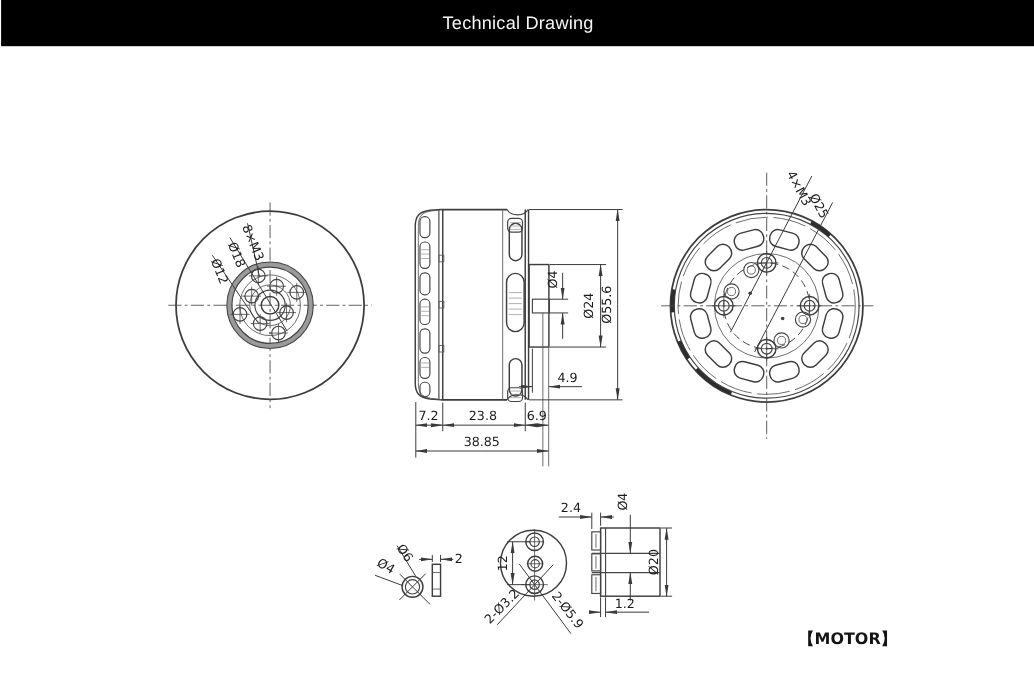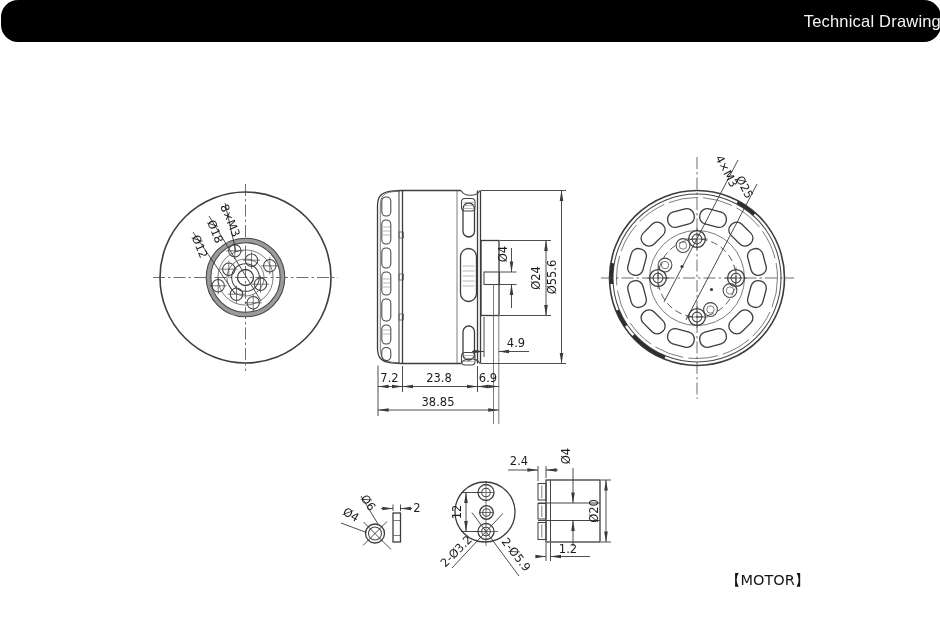--- a/index.html
+++ b/index.html
@@ -1,21 +1,21 @@
 <!DOCTYPE html>
 <html><head>
 <meta charset="utf-8">
 <style>
   html,body{margin:0;padding:0;background:#fff;width:940px;height:621px;overflow:hidden;
     font-family:"Liberation Sans",sans-serif;}
   #page{position:relative;width:940px;height:621px;background:#fff;}
   #hdr{position:absolute;left:1px;top:0;width:940px;height:42px;background:#000;
-    display:flex;align-items:center;justify-content:flex-end;border-radius:17px;}
+    display:flex;align-items:center;justify-content:center;}
   #hdr .t{color:#f5f5f5;font-size:16.5px;letter-spacing:.2px;}
-  #ftr{position:absolute;left:726px;top:571px;font-size:14.5px;font-weight:normal;color:#141414;
+  #ftr{position:absolute;left:726px;top:571px;font-size:14.5px;font-weight:bold;color:#141414;
     font-family:"DejaVu Sans","Liberation Sans",sans-serif;}
   svg{position:absolute;left:0;top:0;}
   .o16{stroke:#3d3d3d;stroke-width:1.6;fill:none}
   .o13{stroke:#3d3d3d;stroke-width:1.3;fill:none}
   .o11{stroke:#454545;stroke-width:1.05;fill:none}
   .thin{stroke:#5a5a5a;stroke-width:.8;fill:none}
   .hat{stroke:#9a9a9a;stroke-width:.7;fill:none}
   .cl{stroke:#4a4a4a;stroke-width:.8;fill:none;stroke-dasharray:12 3 2.5 3}
   .dim{stroke:#3a3a3a;stroke-width:.9;fill:none}
   .dsh{stroke:#474747;stroke-width:.9;fill:none;stroke-dasharray:7 4}

